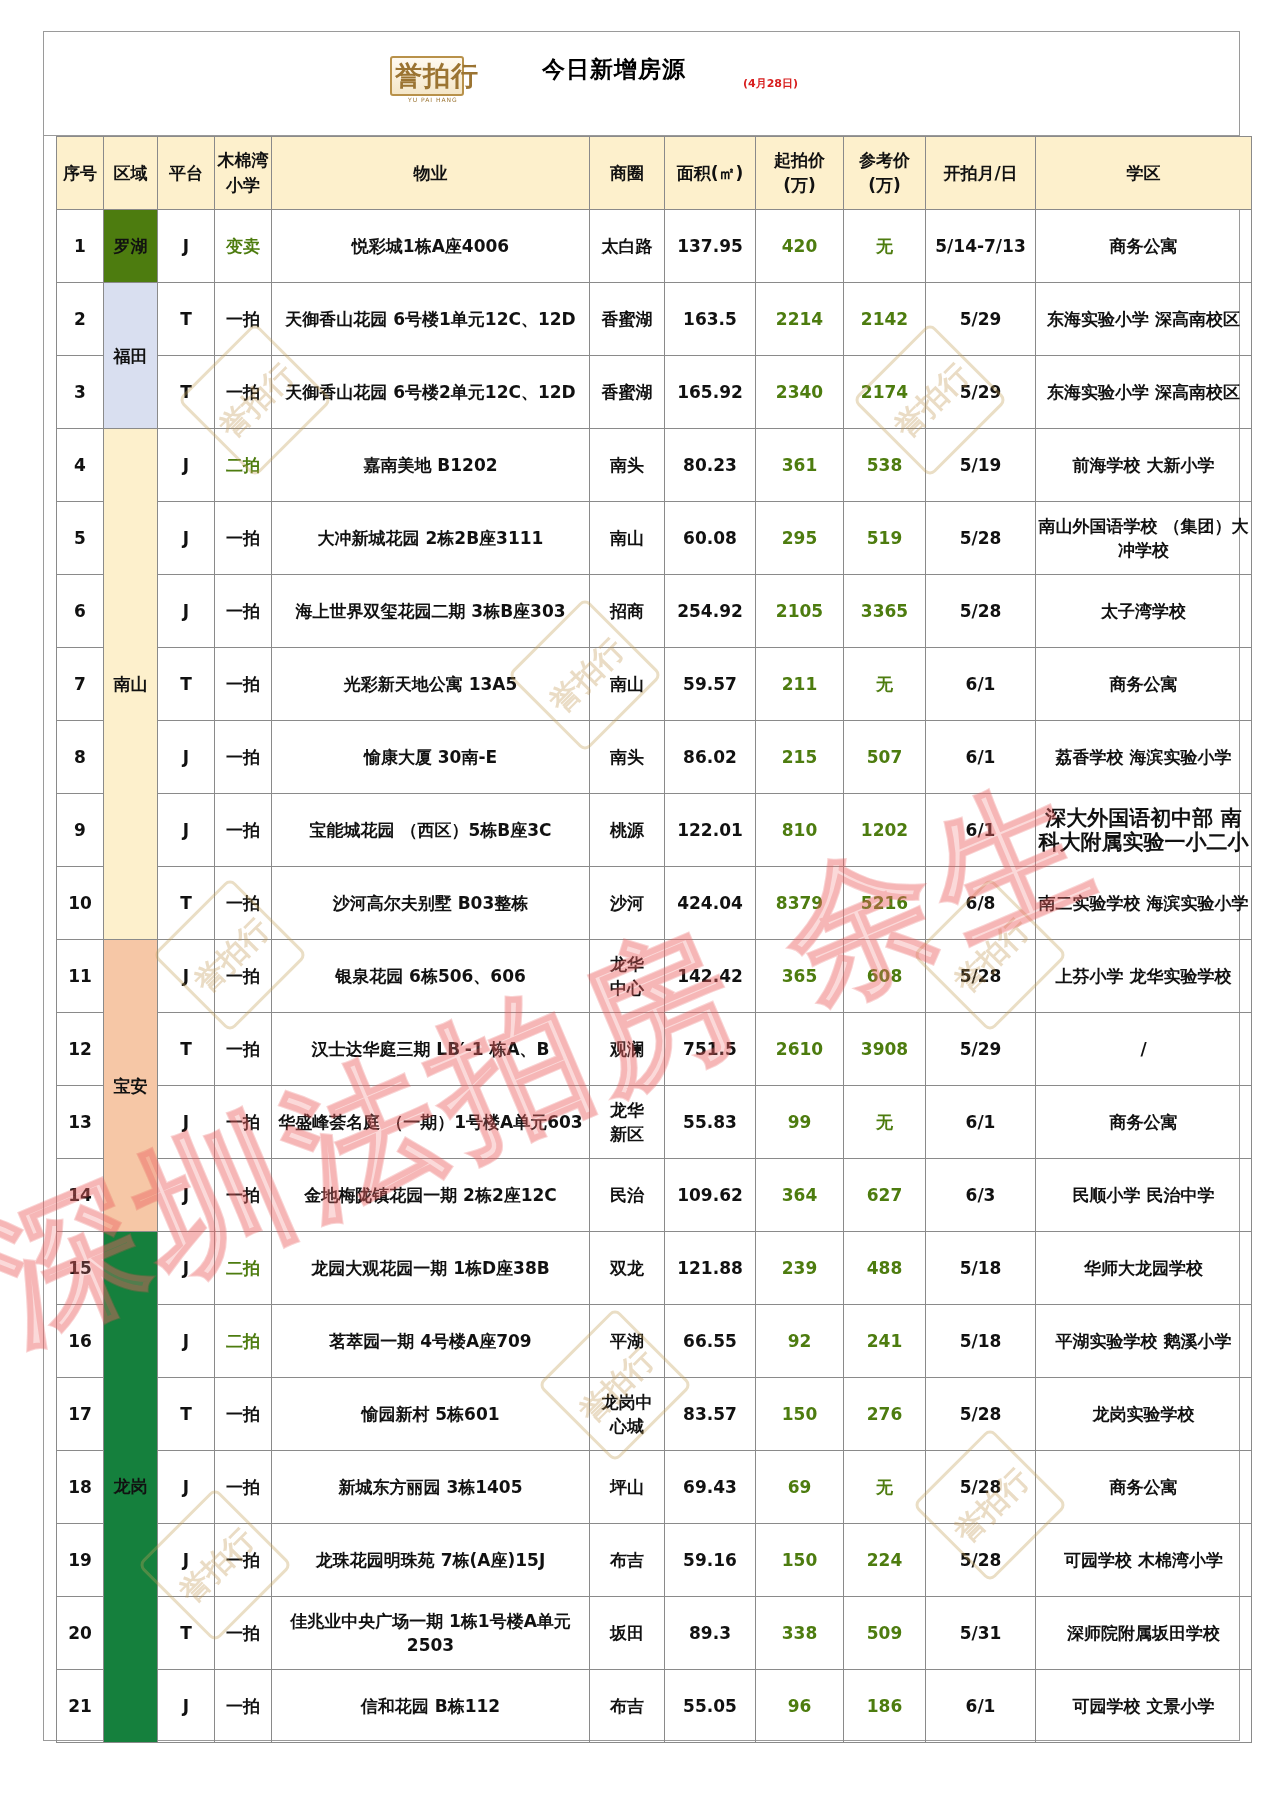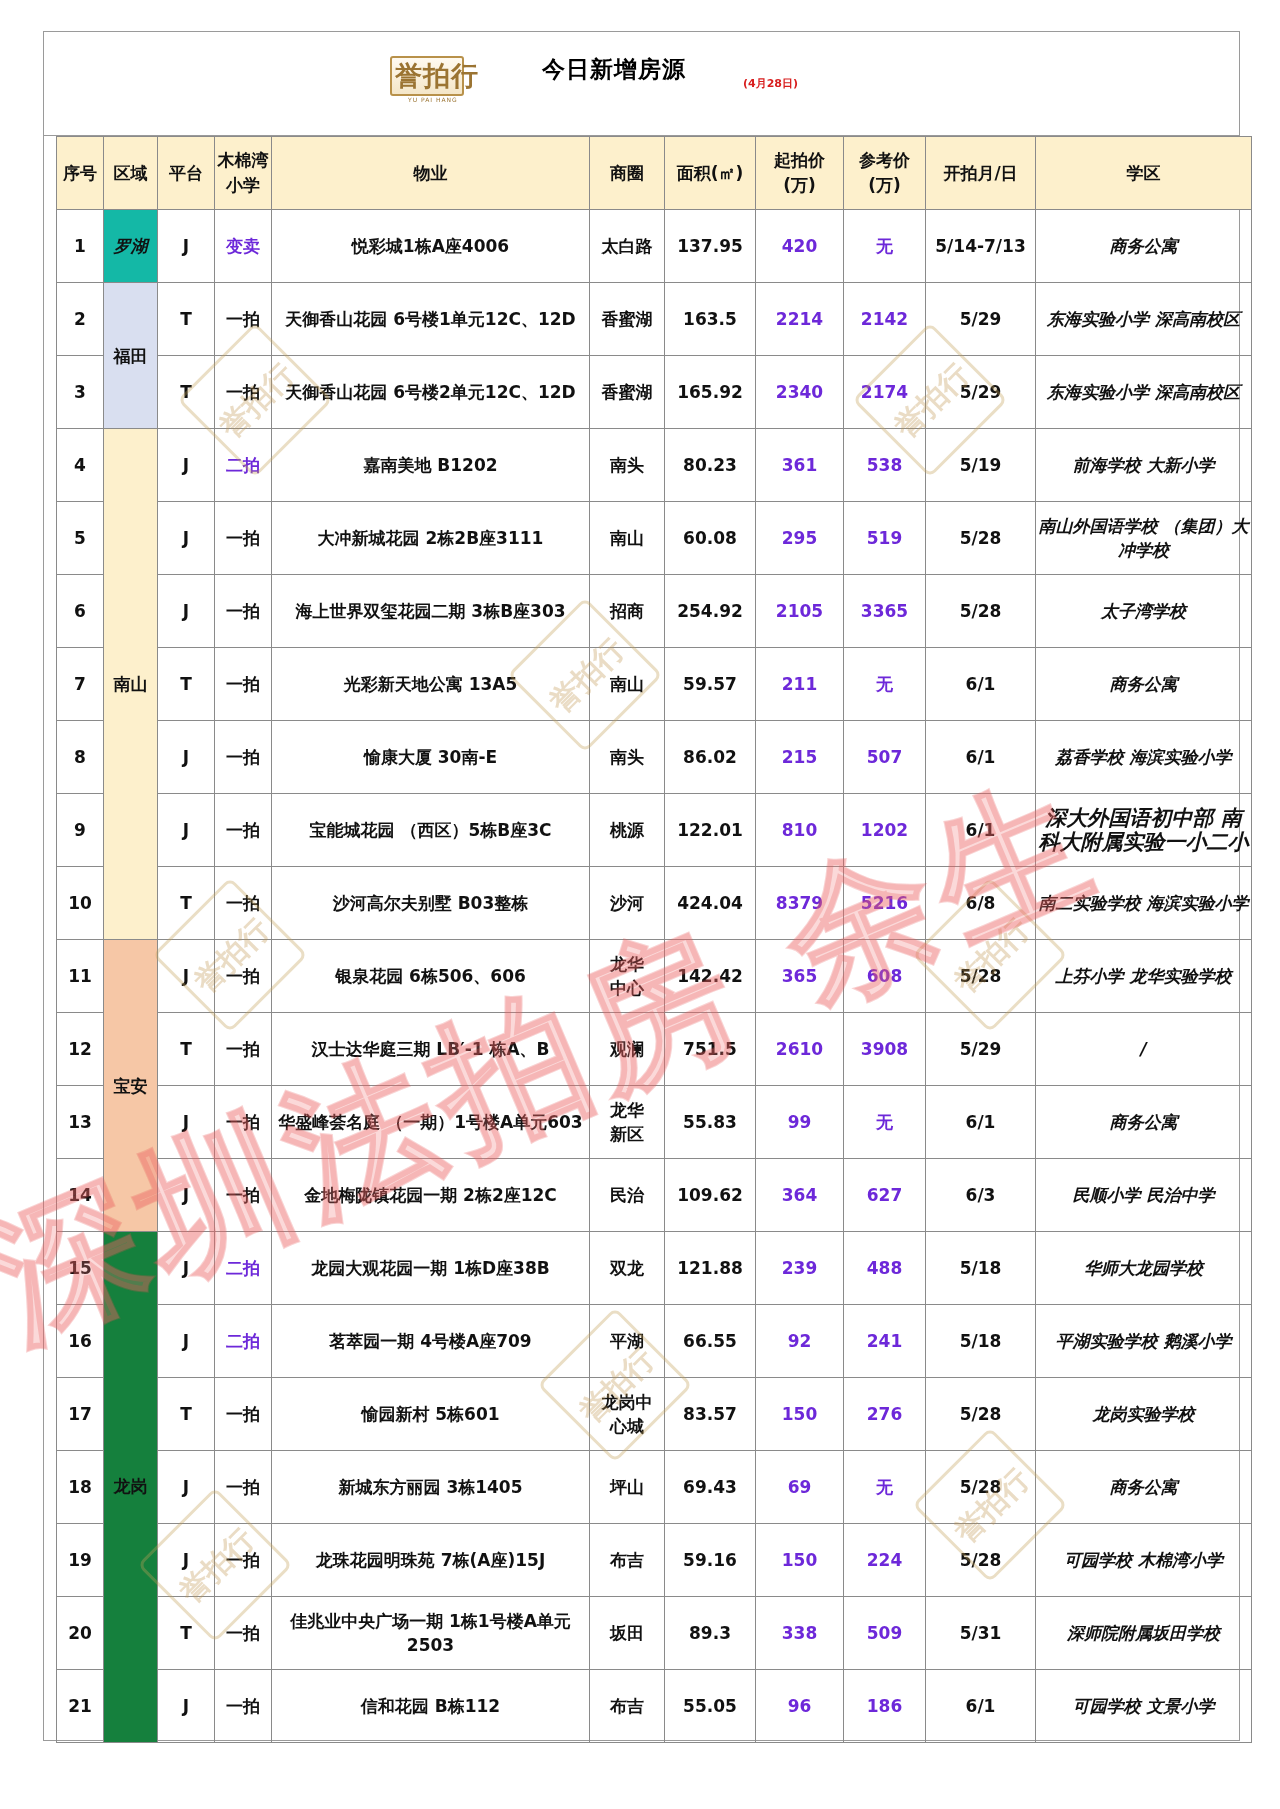--- a/index.html
+++ b/index.html
@@ -23,23 +23,23 @@
                 color:#d81e1e; white-space:nowrap;text-align:center; }
 
   table.grid { position:absolute; left:12px; top:104px; border-collapse:collapse;
                table-layout:fixed; width:1195px; }
   table.grid th, table.grid td { border:1px solid #8a8a8a; text-align:center;
                vertical-align:middle; font-weight:bold; font-size:17px; padding:0 2px;
                line-height:24px; overflow:hidden; }
   table.grid thead th { background:#fdf0cc; height:72px; font-size:17px; line-height:25px; }
   table.grid tbody td { height:72px; }
   td.prop { text-align:left; padding-left:4px; }
-  td.school { font-size:16.5px;font-style:italic; }
-  .red { color:#6d28d9; }
-  .r-luohu { background:#14b8a6;font-style:italic; }
+  td.school { font-size:16.5px; }
+  .red { color:#4d7c0f; }
+  .r-luohu { background:#4d7c0f; }
   .r-futian { background:#d9dff0; }
   .r-nanshan { background:#fdf0cc; }
   .r-baoan { background:#f6c7a6; }
   .r-longgang { background:#15803d;font-family:Liberation Serif, serif; }
 
   .wm-red { position:absolute; left:-40px; top:760px; font-size:150px; font-weight:bold;
             color:rgba(240,120,120,0.28); transform:rotate(-23deg); transform-origin:0 0;
             white-space:nowrap; pointer-events:none; letter-spacing:10px;
             -webkit-text-stroke:2px rgba(230,80,80,0.25); }
   .wm-logo { position:absolute; width:110px; height:110px; pointer-events:none;

